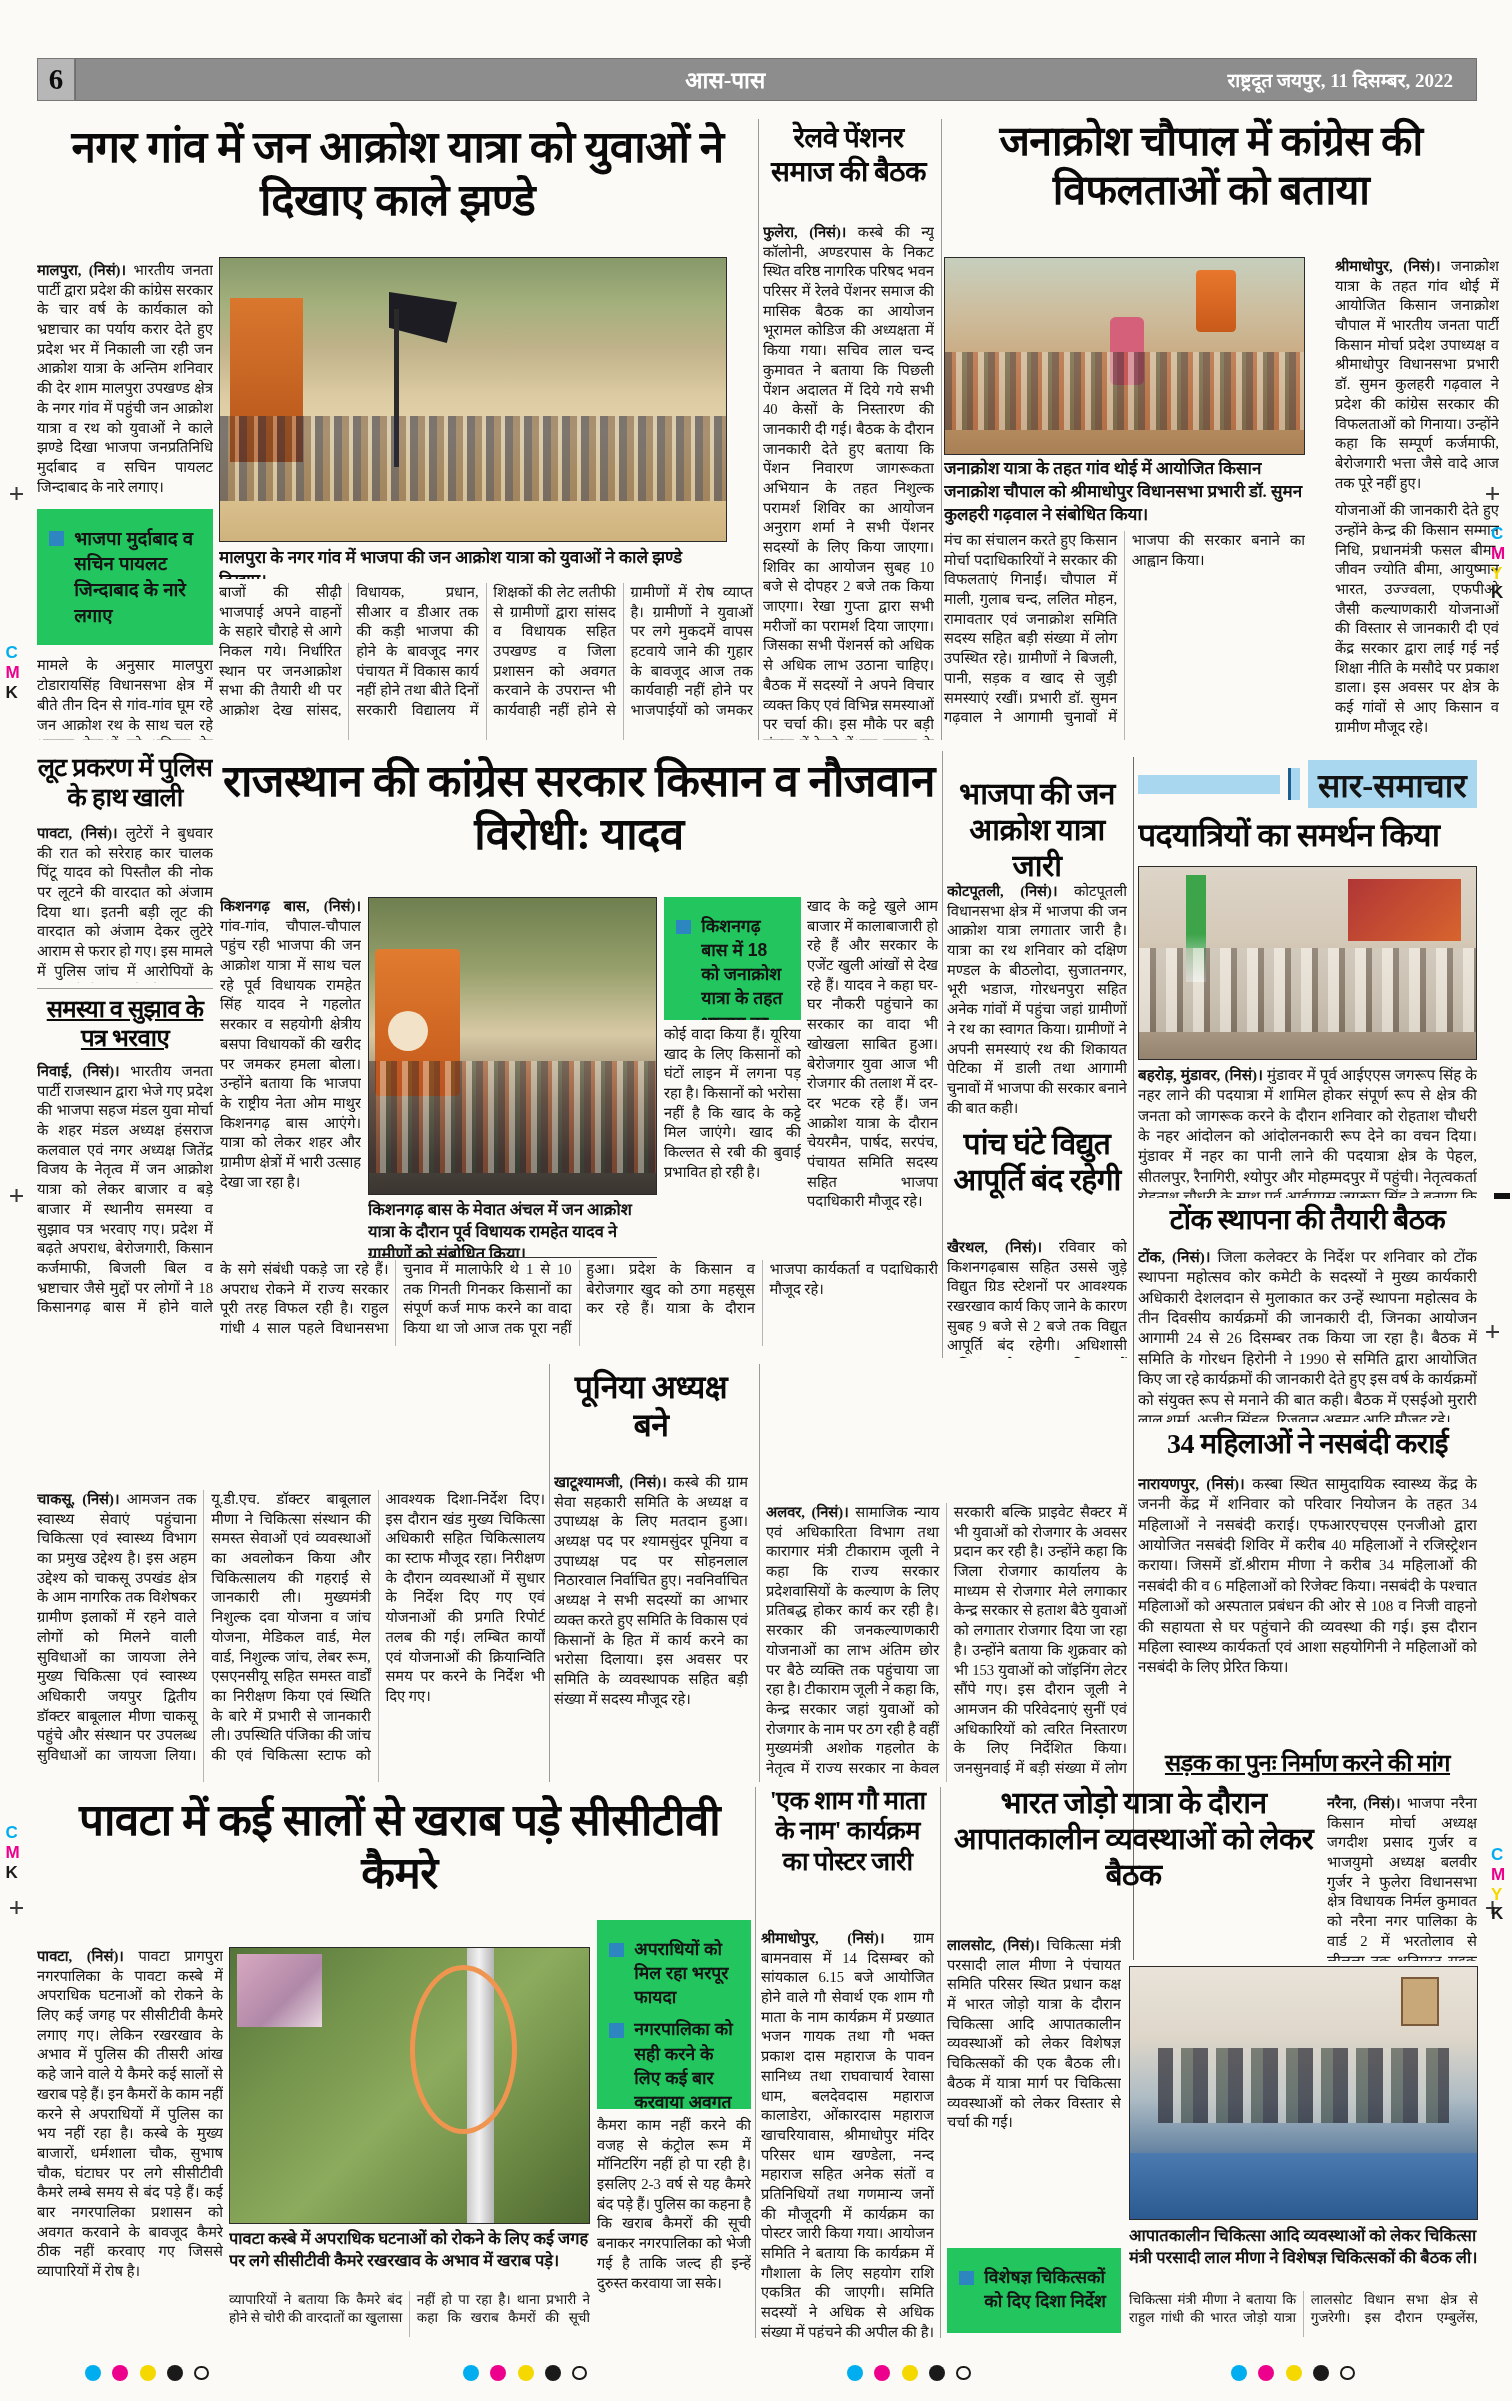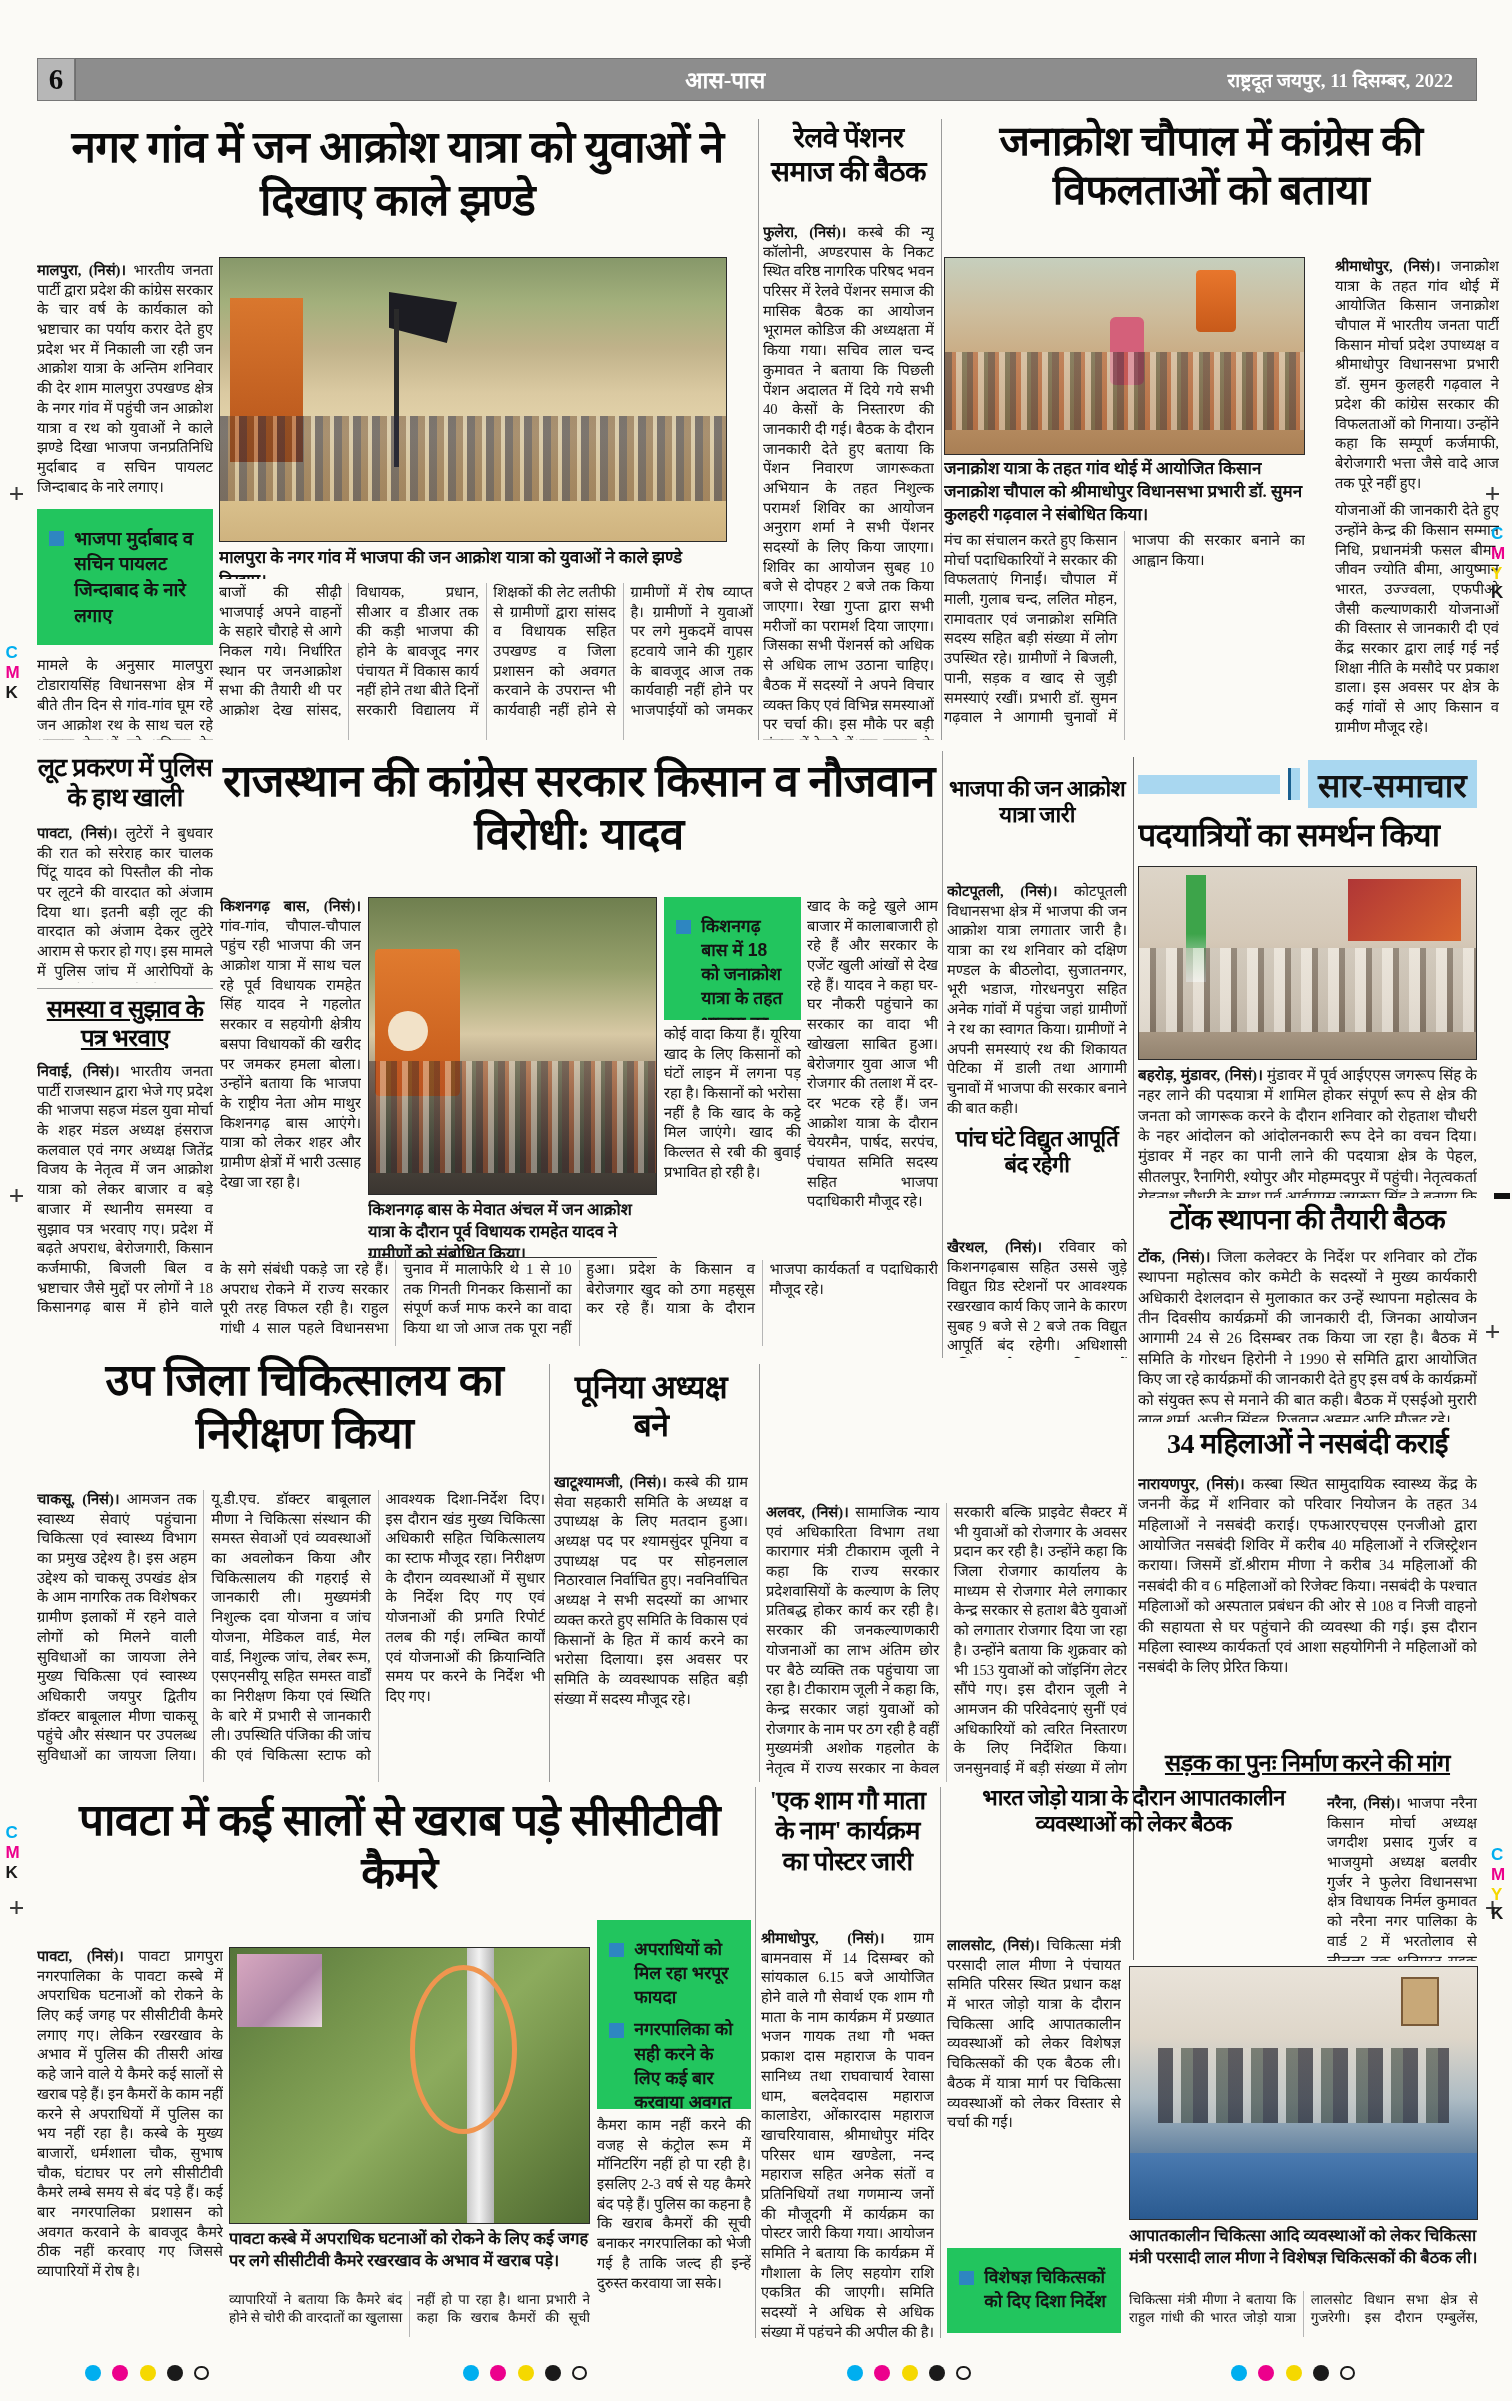--- a/index.html
+++ b/index.html
@@ -10,21 +10,21 @@
   .pagenum-box{background:#b7b7b7;border:0.6px solid #777;display:flex;align-items:center;justify-content:center;
                font-size:29px;font-weight:bold;color:#0d0d0d;}
   .head-bar{background:#8d8d8d;border:0.6px solid #6f6f6f;display:flex;align-items:center;color:#ffffff;}
   .head-bar .mid{flex:1;text-align:center;font-size:22.6px;font-weight:bold;}
   .head-bar .right{font-size:19px;font-weight:bold;padding-right:23px;white-space:nowrap;}
   .head-bar .left-pad{width:147px;}
   
   .hd{font-weight:bold;text-align:center;line-height:1.2;margin:0;color:#0a0a0a;
       font-family:"Liberation Serif","DejaVu Serif",serif;letter-spacing:-0.6px;overflow:hidden;}
   .h94{font-size:44px;margin-top:6px;} .h80{font-size:44px;} .h74{font-size:41px;} .h66{font-size:36px;}
-  .h58{font-size:32px;} .h54{font-size:22px;} .h50{font-size:28px;} .h46{font-size:25.4px;}
+  .h58{font-size:32px;} .h54{font-size:30px;} .h50{font-size:28px;} .h46{font-size:25.4px;}
   .h42{font-size:24px;text-decoration:underline;}
   
   .bt{font-size:14.7px;line-height:1.34;text-align:justify;overflow:hidden;margin:0;}
   .bt27{font-size:15.2px;}
   .bt24{font-size:13.6px;}
   .dl{font-weight:bold;}
   .c2{column-count:2;column-gap:14.7px;column-rule:0.6px solid #b5b5b5;column-fill:auto;height:100%;}
   .c3{column-count:3;column-gap:14.7px;column-rule:0.6px solid #b5b5b5;column-fill:auto;height:100%;}
   .c4{column-count:4;column-gap:14.7px;column-rule:0.6px solid #b5b5b5;column-fill:auto;height:100%;}
   
@@ -203,21 +203,20 @@
   <h3 class="abs hd h50" style="left:1138px;top:1427px;width:339px;height:41px;">34 महिलाओं ने नसबंदी कराई</h3>
   <div class="abs" style="left:1138px;top:1474px;width:339px;height:270px;overflow:hidden;">
     <p class="bt bt27"><span class="dl">नारायणपुर, (निसं)।</span> <span>कस्बा स्थित सामुदायिक स्वास्थ्य केंद्र के जननी केंद्र में शनिवार को परिवार नियोजन के तहत 34 महिलाओं ने नसबंदी कराई। एफआरएचएस एनजीओ द्वारा आयोजित नसबंदी शिविर में करीब 40 महिलाओं ने रजिस्ट्रेशन कराया। जिसमें डॉ.श्रीराम मीणा ने करीब 34 महिलाओं की नसबंदी की व 6 महिलाओं को रिजेक्ट किया। नसबंदी के पश्चात महिलाओं को अस्पताल प्रबंधन की ओर से 108 व निजी वाहनो की सहायता से घर पहुंचाने की व्यवस्था की गई। इस दौरान महिला स्वास्थ्य कार्यकर्ता एवं आशा सहयोगिनी ने महिलाओं को नसबंदी के लिए प्रेरित किया।</span></p>
   </div>
 
   <h3 class="abs hd h42" style="left:1138px;top:1749px;width:339px;height:40px;">सड़क का पुनः निर्माण करने की मांग</h3>
   <div class="abs" style="left:1327px;top:1794px;width:150px;height:167px;overflow:hidden;">
     <p class="bt"><span class="dl">नरैना, (निसं)।</span> <span>भाजपा नरैना किसान मोर्चा अध्यक्ष जगदीश प्रसाद गुर्जर व भाजयुमो अध्यक्ष बलवीर गुर्जर ने फुलेरा विधानसभा क्षेत्र विधायक निर्मल कुमावत को नरैना नगर पालिका के वार्ड 2 में भरतोलाव से लीलला तक क्षतिग्रस्त सड़क का पुनः निर्माण करवाने हेतु ज्ञापन सौंपा। इस दौरान विधायक कुमावत ने शीघ्र ही सड़क का निर्माण करवाने का आश्वासन दिया।</span></p>
   </div>
 
-  <h1 class="abs hd h80" style="left:73px;top:1355px;width:463px;height:125px;">उप जिला चिकित्सालय का निरीक्षण किया</h1>
   <div class="abs" style="left:37px;top:1490px;width:508px;height:292px;">
     <p class="bt c3"><span class="dl">चाकसू, (निसं)।</span> <span>आमजन तक स्वास्थ्य सेवाएं पहुंचाना चिकित्सा एवं स्वास्थ्य विभाग का प्रमुख उद्देश्य है। इस अहम उद्देश्य को चाकसू उपखंड क्षेत्र के आम नागरिक तक विशेषकर ग्रामीण इलाकों में रहने वाले लोगों को मिलने वाली सुविधाओं का जायजा लेने मुख्य चिकित्सा एवं स्वास्थ्य अधिकारी जयपुर द्वितीय डॉक्टर बाबूलाल मीणा चाकसू पहुंचे और संस्थान पर उपलब्ध सुविधाओं का जायजा लिया। यू.डी.एच. डॉक्टर बाबूलाल मीणा ने चिकित्सा संस्थान की समस्त सेवाओं एवं व्यवस्थाओं का अवलोकन किया और चिकित्सालय की गहराई से जानकारी ली। मुख्यमंत्री निशुल्क दवा योजना व जांच योजना, मेडिकल वार्ड, मेल वार्ड, निशुल्क जांच, लेबर रूम, एसएनसीयू सहित समस्त वार्डों का निरीक्षण किया एवं स्थिति के बारे में प्रभारी से जानकारी ली। उपस्थिति पंजिका की जांच की एवं चिकित्सा स्टाफ को आवश्यक दिशा-निर्देश दिए। इस दौरान खंड मुख्य चिकित्सा अधिकारी सहित चिकित्सालय का स्टाफ मौजूद रहा। निरीक्षण के दौरान व्यवस्थाओं में सुधार के निर्देश दिए गए एवं योजनाओं की प्रगति रिपोर्ट तलब की गई। लम्बित कार्यों एवं योजनाओं की क्रियान्विति समय पर करने के निर्देश भी दिए गए।</span></p>
   </div>
 
   <div class="abs vline" style="left:549px;top:1364px;height:418px;"></div>
   <h2 class="abs hd h58" style="left:554px;top:1368px;width:194px;height:96px;">पूनिया अध्यक्ष बने</h2>
   <div class="abs" style="left:554px;top:1473px;width:194px;height:309px;overflow:hidden;">
     <p class="bt"><span class="dl">खाटूश्यामजी, (निसं)।</span> <span>कस्बे की ग्राम सेवा सहकारी समिति के अध्यक्ष व उपाध्यक्ष के लिए मतदान हुआ। अध्यक्ष पद पर श्यामसुंदर पूनिया व उपाध्यक्ष पद पर सोहनलाल निठारवाल निर्वाचित हुए। नवनिर्वाचित अध्यक्ष ने सभी सदस्यों का आभार व्यक्त करते हुए समिति के विकास एवं किसानों के हित में कार्य करने का भरोसा दिलाया। इस अवसर पर समिति के व्यवस्थापक सहित बड़ी संख्या में सदस्य मौजूद रहे।</span></p>
   </div>
 

